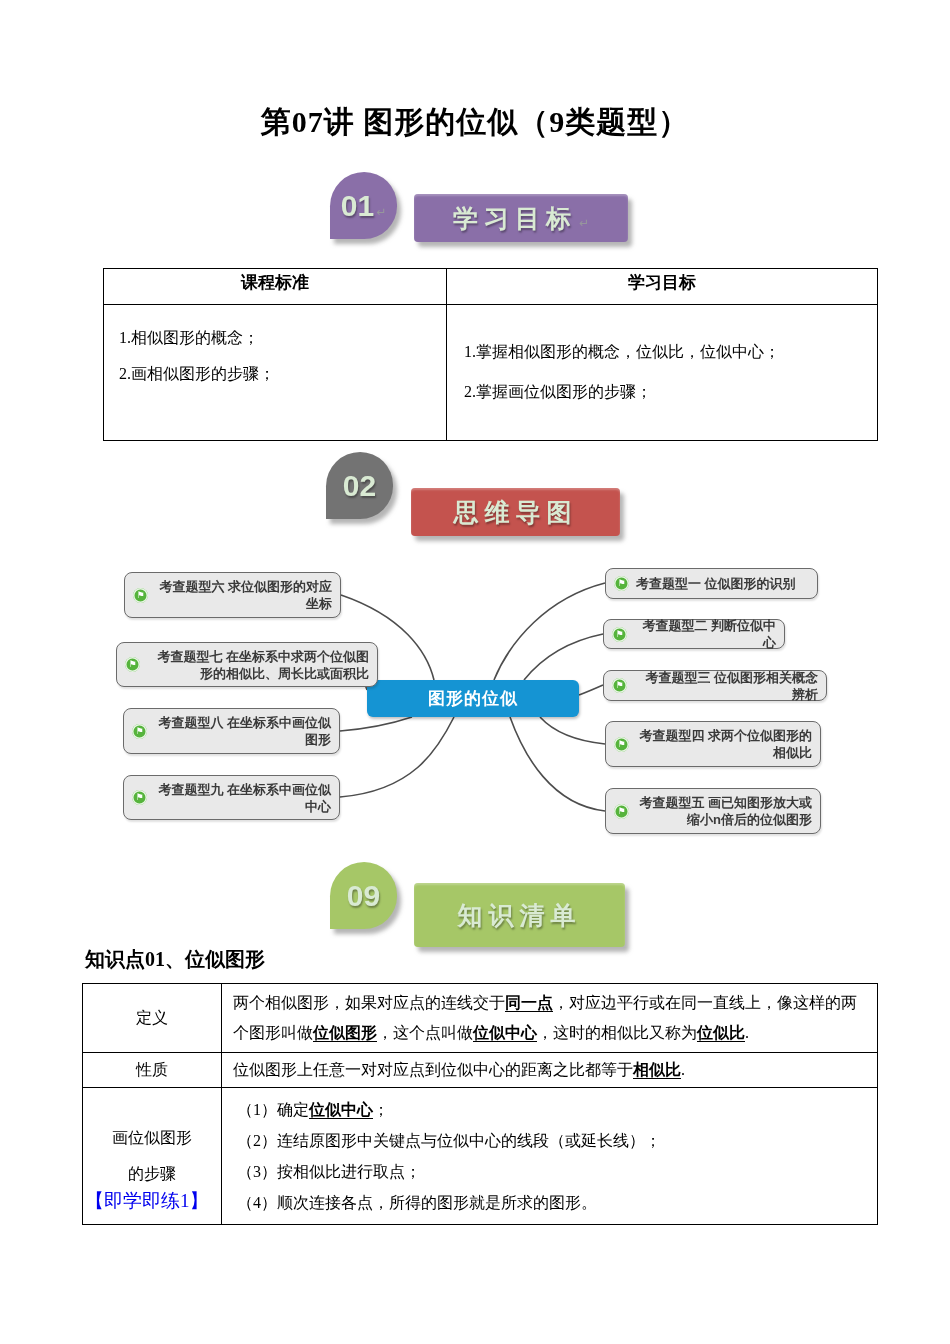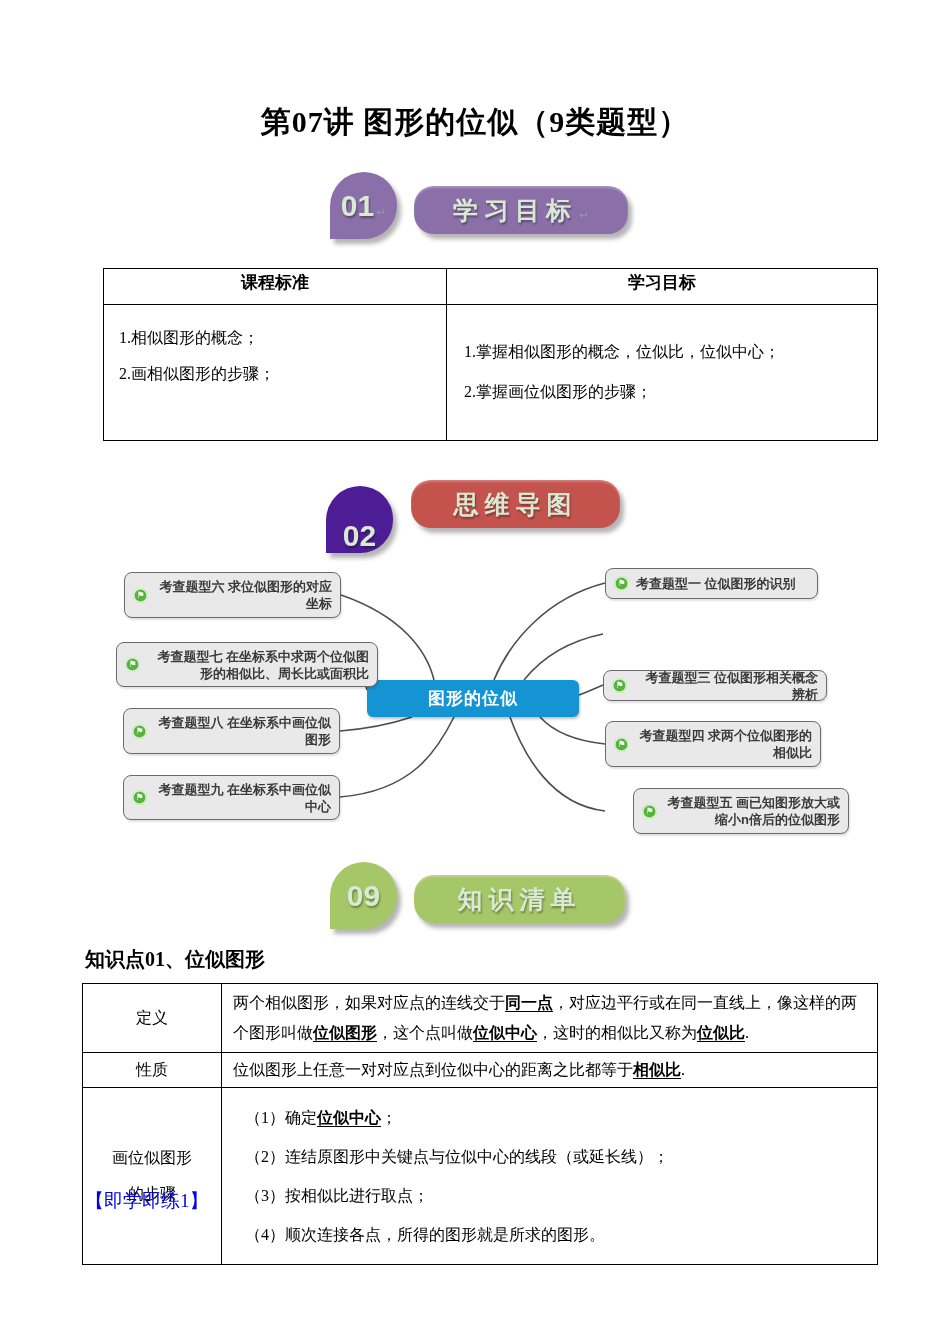--- a/index.html
+++ b/index.html
@@ -10,22 +10,22 @@
   .doc-title{position:absolute;top:102px;left:0;width:100%;text-align:center;
              font-size:30px;font-weight:bold;letter-spacing:1px;}
 
   
   .badge{position:absolute;}
   .blob{position:absolute;width:67px;height:67px;border-radius:52% 50% 50% 0;
         display:flex;align-items:center;justify-content:center;
         box-shadow:4px 5px 4px rgba(120,120,120,.55);}
   .blob .num{font-family:"Liberation Sans","DejaVu Sans",sans-serif;font-weight:bold;
              font-size:30px;color:#d9ead3;text-shadow:1px 2px 2px rgba(0,0,0,.35);}
-  .bar{position:absolute;border-radius:20px;display:flex;align-items:center;justify-content:center;
-       box-shadow:4px 5px 4px rgba(120,120,120,.55), inset 0 2px 2px rgba(255,255,255,.25);}
+  .bar{position:absolute;border-radius:4px;display:flex;align-items:center;justify-content:center;
+       box-shadow:4px 5px 4px rgba(120,120,120,.55), inset 0 2px 2px rgba(255,255,255,.25);margin-top:8px;}
   .bar .bar-title{font-family:"Liberation Sans","DejaVu Sans",sans-serif;font-weight:bold;
                   font-size:25px;letter-spacing:6px;color:#d9ead3;
                   text-shadow:1px 2px 2px rgba(0,0,0,.35);}
   .pmark{color:#9aa09a;font-size:12px;opacity:.8;font-weight:normal;margin-left:2px;
          font-family:"DejaVu Sans",sans-serif;text-shadow:none;letter-spacing:0;}
 
   
   .obj-table{position:absolute;left:103px;top:268px;width:775px;border-collapse:collapse;}
   .obj-table th,.obj-table td{border:1.5px solid #000;vertical-align:top;}
   .obj-table th{height:31px;font-size:17px;font-weight:bold;text-align:center;
@@ -55,21 +55,21 @@
   
   .kp-heading{position:absolute;left:85px;top:946px;font-size:20px;font-weight:bold;}
   .kn-table{position:absolute;left:82px;top:983px;width:796px;border-collapse:collapse;}
   .kn-table td{border:1.5px solid #000;font-size:16px;vertical-align:middle;}
   .kn-table .lbl{width:136px;text-align:center;}
   .kn-table .row-def{height:62px;}
   .kn-table .row-prop{height:30px;}
   .kn-table .row-steps{height:112px;}
   .kn-table .rich{padding:3px 10px;line-height:30px;}
   .kn-table .steps{padding:3px 10px;line-height:27px;}
-  .kn-table .steps div{margin:12px;}
+  .kn-table .steps div{margin:4px;}
   .lbl-multiline{line-height:36px;}
 
   .practice{position:absolute;left:85px;top:1188px;font-size:19px;font-weight:normal;color:#0000ee;}
 </style>
 </head>
 <body>
 
 <div class="page">
 
   <div class="doc-title">第07讲 图形的位似（9类题型）</div>
@@ -100,21 +100,21 @@
         <div class="cellpad2">
           <div>1.掌握相似图形的概念，位似比，位似中心；</div>
           <div>2.掌握画位似图形的步骤；</div>
         </div>
       </td>
     </tr>
   </tbody>
     </table>
 
   <div class="badge">
-    <div class="blob" style="left:326px;top:486px;background:#4c1d95;align-items:flex-end;">
+    <div class="blob" style="left:326px;top:452px;background:#737373;">
       <span class="num">02</span>
     </div>
     <div class="bar" style="left:411px;top:480px;width:209px;height:48px;background:#c4534e;">
       <span class="bar-title">思维导图</span>
     </div>
   </div>
 
   <div class="mindmap">
     <svg class="mm-lines" width="796" height="300" viewBox="0 0 796 300">
       <g fill="none" stroke="#4d4d4d" stroke-width="1.6">
@@ -148,39 +148,43 @@
     </div>
     <div class="mnode" style="left:41px;top:219px;width:217px;height:45px;">
       <span class="flag"></span>
       <span class="mtext">考查题型九 在坐标系中画位似中心</span>
     </div>
 
     <div class="mnode" style="left:523px;top:12px;width:213px;height:31px;">
       <span class="flag"></span>
       <span class="mtext">考查题型一 位似图形的识别</span>
     </div>
+    <div class="mnode" style="left:521px;top:63px;width:182px;height:30px;">
+      <span class="flag"></span>
+      <span class="mtext">考查题型二 判断位似中心</span>
+    </div>
     <div class="mnode" style="left:521px;top:114px;width:224px;height:31px;">
       <span class="flag"></span>
       <span class="mtext">考查题型三 位似图形相关概念辨析</span>
     </div>
     <div class="mnode" style="left:523px;top:165px;width:216px;height:46px;">
       <span class="flag"></span>
       <span class="mtext">考查题型四 求两个位似图形的相似比</span>
     </div>
-    <div class="mnode" style="left:523px;top:232px;width:216px;height:46px;margin-left:28px;">
+    <div class="mnode" style="left:523px;top:232px;width:216px;height:46px;">
       <span class="flag"></span>
       <span class="mtext">考查题型五 画已知图形放大或缩小n倍后的位似图形</span>
     </div>
   </div>
 
   <div class="badge">
     <div class="blob" style="left:330px;top:862px;background:#a6c767;">
       <span class="num">09</span>
     </div>
-    <div class="bar" style="left:414px;top:875px;width:211px;height:48px;background:#a6c767;">
+    <div class="bar" style="left:414px;top:875px;width:211px;height:64px;background:#a6c767;">
       <span class="bar-title">知识清单</span>
     </div>
   </div>
 
   <div class="kp-heading">知识点01、位似图形</div>
 
   <table class="kn-table">
     <tbody>
         <tr class="row-def">
       <td class="lbl">定义</td>

